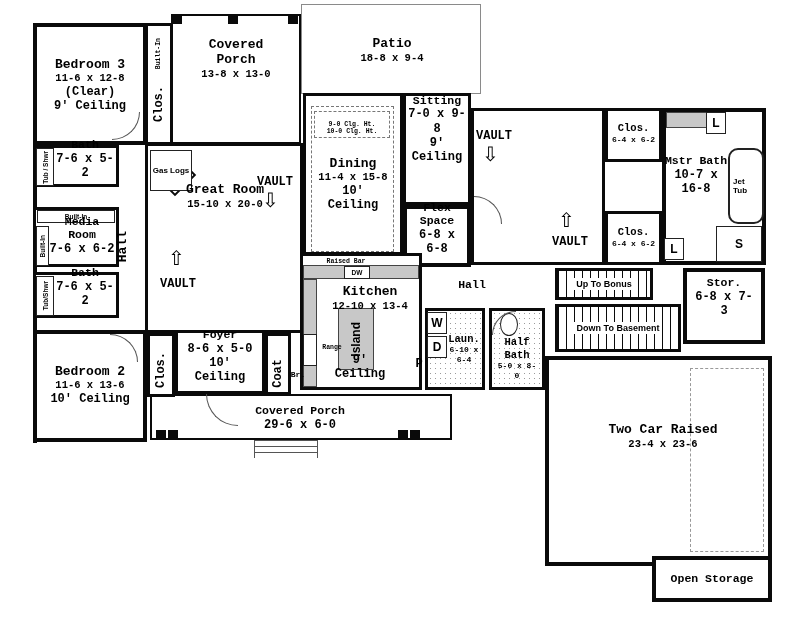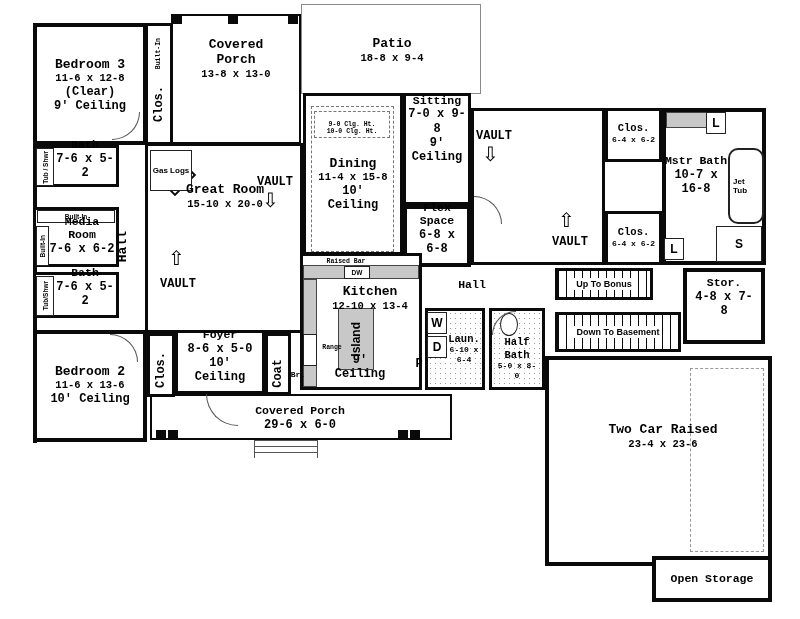--- a/index.html
+++ b/index.html
@@ -72,21 +72,21 @@
   <div class="room b4" style="left:33px;top:330px;width:114px;height:112px"></div>
   <div class="room" style="left:147px;top:333px;width:28px;height:64px"></div>
   <div class="room" style="left:175px;top:330px;width:90px;height:64px"></div>
   <div class="room" style="left:265px;top:333px;width:26px;height:62px"></div>
   <div class="room b4" style="left:545px;top:356px;width:227px;height:210px"></div>
   <div class="room b4" style="left:652px;top:556px;width:120px;height:46px"></div>
 
   <div class="stairs" style="left:555px;top:268px;width:98px;height:32px">
     <span>Up To Bonus</span>
   </div>
-  <div class="stairs" style="left:555px;top:312px;width:126px;height:40px">
+  <div class="stairs" style="left:555px;top:304px;width:126px;height:48px">
     <span>Down To Basement</span>
   </div>
 
   <div class="fix" style="left:36px;top:148px;width:18px;height:38px">
     <span class="v xxs">Tub / Shwr</span>
   </div>
   <div class="fix" style="left:36px;top:276px;width:18px;height:40px">
     <span class="v xxs">Tub/Shwr</span>
   </div>
   <div class="fix" style="left:37px;top:210px;width:78px;height:13px">
@@ -236,21 +236,21 @@
   <div class="lbl" style="left:444px;top:338px;width:40px;height:26px">
     <span class="nm3">Laun.</span>
     <span class="xs">6-10 x 6-4</span>
   </div>
   <div class="lbl" style="left:496px;top:340px;width:42px;height:40px">
     <span class="nm3">Half Bath</span>
     <span class="xs">5-0 x 8-0</span>
   </div>
   <div class="lbl" style="left:692px;top:290px;width:64px;height:28px">
     <span class="nm2">Stor.</span>
-    <span class="sm">4-8 x 7-8</span>
+    <span class="sm">6-8 x 7-3</span>
   </div>
   <div class="lbl" style="left:40px;top:360px;width:100px;height:46px">
     <span class="nm">Bedroom 2</span>
     <span class="dm">11-6 x 13-6</span>
     <span class="sm">10' Ceiling</span>
   </div>
   <div class="lbl" style="left:150px;top:342px;width:22px;height:46px">
     <span class="v sm">Clos.</span>
   </div>
   <div class="lbl" style="left:182px;top:338px;width:76px;height:46px">

